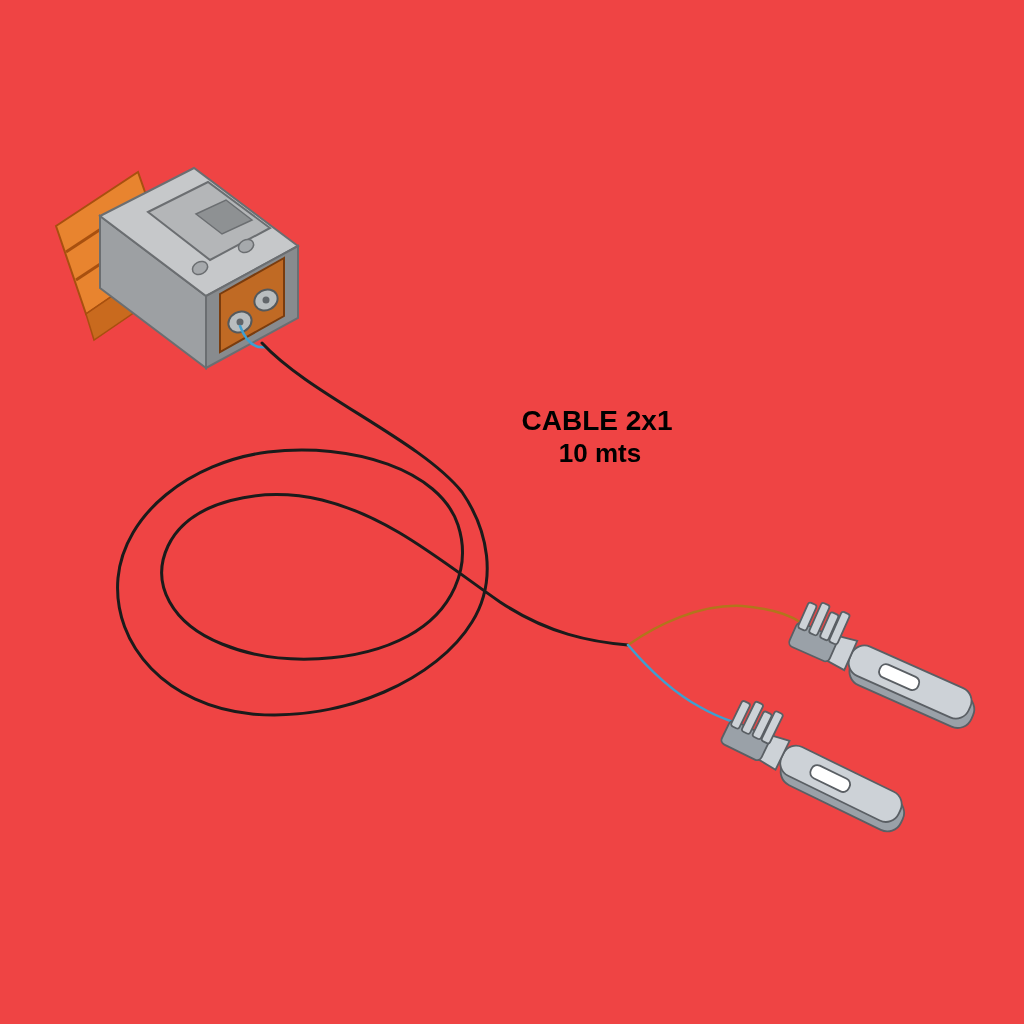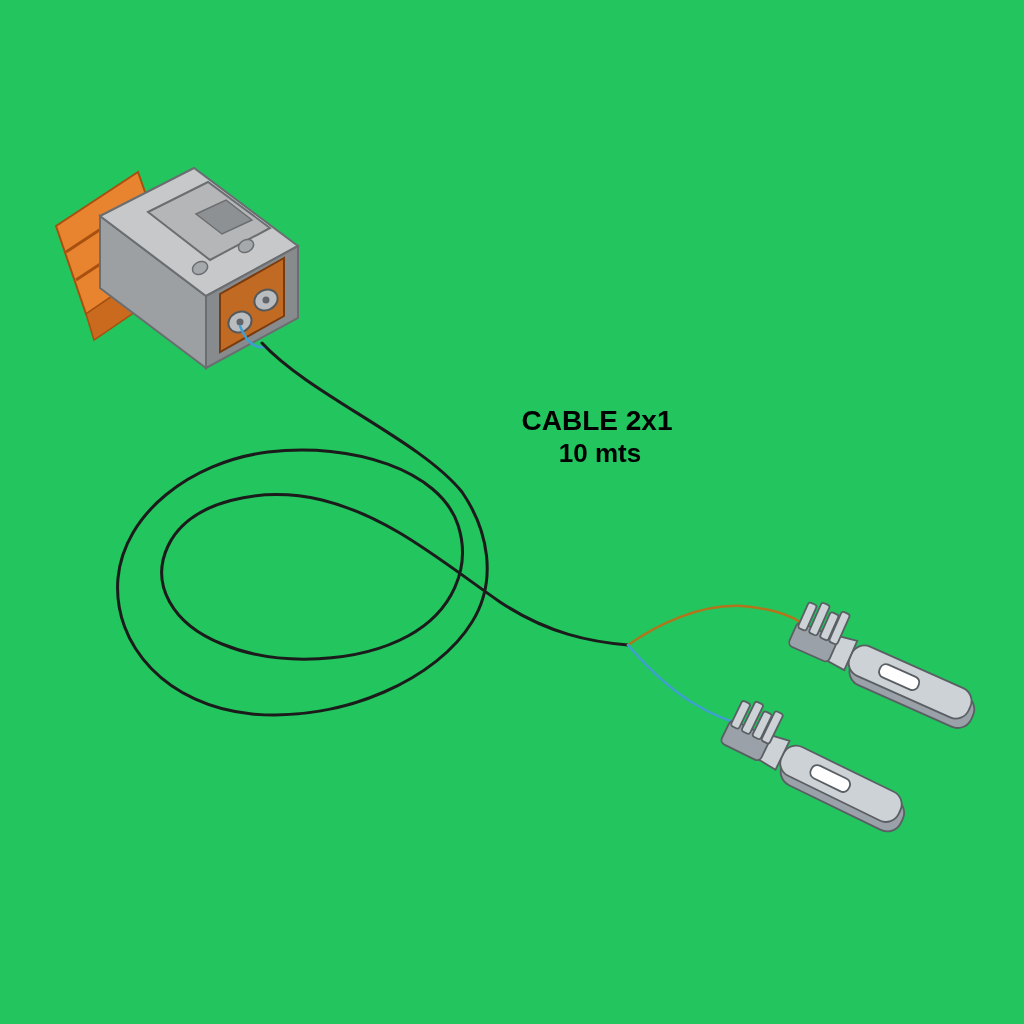--- a/index.html
+++ b/index.html
@@ -1,19 +1,19 @@
 <!DOCTYPE html>
 <html><head>
 <meta charset="utf-8">
 <style>
   html,body{margin:0;padding:0;background:#ffffff;}
   .stage{
     position:relative;
     width:1024px;height:1024px;
-    background:#22c55e;
+    background:#ef4444;
     overflow:hidden;
     font-family:"Liberation Sans", sans-serif;
   }
   svg{display:block;}
   text.cable-label{
     font-family:"Liberation Sans", sans-serif;
     font-weight:bold;
   }
 </style>
 </head>

